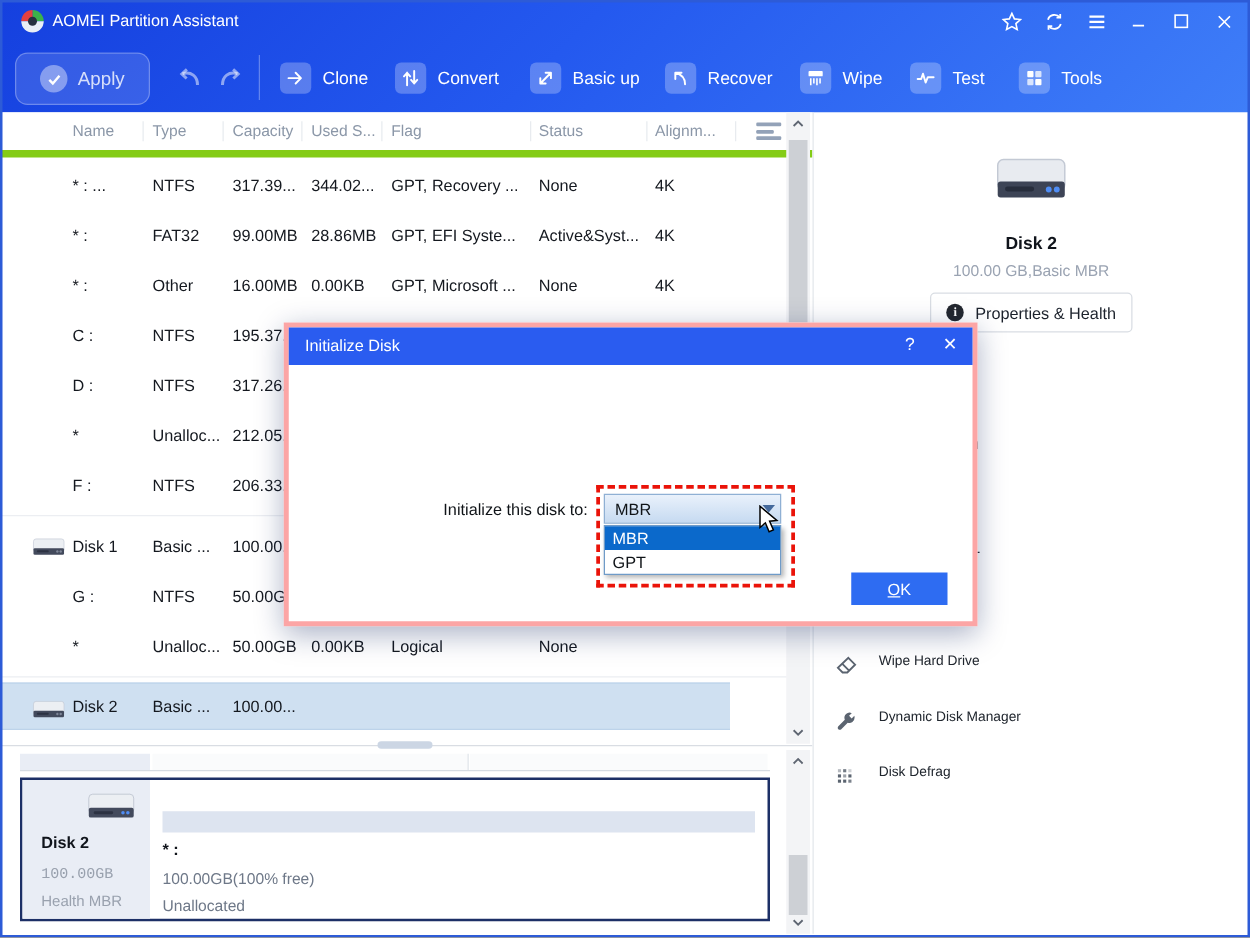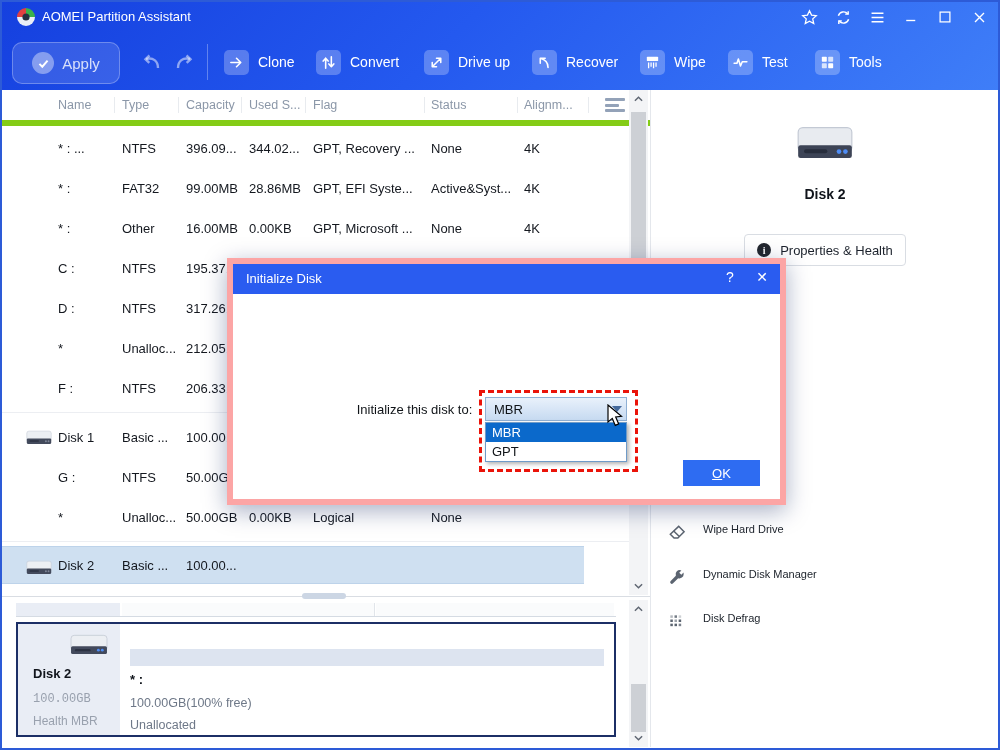--- a/index.html
+++ b/index.html
@@ -84,21 +84,21 @@
              background:#fff;display:flex;align-items:center;justify-content:center;gap:9px;font-size:13px;color:#1c222c;}
   .info-ico{width:14px;height:14px;border-radius:50%;background:#23272e;color:#fff;font-size:10px;font-weight:bold;
             display:flex;align-items:center;justify-content:center;font-family:"Liberation Serif",serif;}
   .frag{position:absolute;font-size:13px;color:#20262e;}
   .partial-circ{position:absolute;left:16px;top:386px;width:24px;height:24px;z-index:1;}
   .sb-item{position:absolute;left:16px;height:24px;display:flex;align-items:flex-start;gap:16px;font-size:11px;color:#20262e;}
   .sb-ico{width:20px;height:20px;}
 
   
   .dialog{position:absolute;left:227px;top:258px;width:547px;height:235px;z-index:50;background:#fff;
-          border:6px solid #fca5a5;box-shadow:0 6px 22px rgba(10,30,90,.35);}
+          border:4px solid #fca5a5;box-shadow:0 6px 22px rgba(10,30,90,.35);}
   .dlg-title{position:absolute;left:0;top:0;width:100%;height:30px;background:#2a5cf0;}
   .dlg-title-text{position:absolute;left:13px;top:7px;color:#fff;font-size:13px;}
   .dlg-help{position:absolute;right:41px;top:5px;color:#fff;font-size:14px;width:18px;text-align:center;}
   .dlg-close{position:absolute;right:9px;top:5px;color:#fff;font-size:14px;width:18px;text-align:center;}
   .dlg-banner{position:absolute;left:0;top:30px;width:100%;height:58px;
               background:linear-gradient(180deg,#2c61f1,#3e82f7);}
   .dlg-banner-ico{position:absolute;left:17px;top:13px;width:32px;height:32px;}
   .dlg-banner-text{position:absolute;left:64px;top:21px;color:#fff;font-size:13.5px;}
   .dlg-label{position:absolute;left:118px;top:138px;width:127px;text-align:center;font-size:13px;color:#101418;}
   .red-dash{position:absolute;left:246px;top:126px;width:153px;height:76px;border:3px dashed #ea1309;z-index:55;}
@@ -200,21 +200,21 @@
               </svg>
             </span>
             <span>Convert</span>
           </div>
           <div class="tbtn" style="left: 424px;">
             <span class="tbico">
               <svg width="17" height="17" viewBox="0 0 24 24" fill="none" stroke="#fff" stroke-width="2.2" stroke-linecap="round" stroke-linejoin="round">
                 <path d="M6 18L18 6M18 6h-6M18 6v6M6 18h6M6 18v-6"></path>
               </svg>
             </span>
-            <span>Drive up</span>
+            <span>Basic up</span>
           </div>
           <div class="tbtn" style="left: 532px;">
             <span class="tbico">
               <svg width="17" height="17" viewBox="0 0 24 24" fill="none" stroke="#fff" stroke-width="2.2" stroke-linecap="round" stroke-linejoin="round">
                 <path d="M6 6h7M6 6v7M6 6c8 2 11 7 11 13"></path>
               </svg>
             </span>
             <span>Recover</span>
           </div>
           <div class="tbtn" style="left: 640px;">
@@ -270,21 +270,21 @@
         <div class="th-div" style="left: 241px;"></div>
         <div class="th-div" style="left: 305px;"></div>
         <div class="th-div" style="left: 424px;"></div>
         <div class="th-div" style="left: 517px;"></div>
         <div class="th-div" style="left: 588px;"></div>
       </div>
     <div class="rows" id="rows">
         <div class="trow">
           <span class="cell c-name">* : ...</span>
           <span class="cell c-type">NTFS</span>
-          <span class="cell c-cap">396.09...</span>
+          <span class="cell c-cap">317.39...</span>
           <span class="cell c-used">344.02...</span>
           <span class="cell c-flag">GPT, Recovery ...</span>
           <span class="cell c-status">None</span>
           <span class="cell c-align">4K</span>
         </div>
         <div class="trow">
           <span class="cell c-name">* :</span>
           <span class="cell c-type">FAT32</span>
           <span class="cell c-cap">99.00MB</span>
           <span class="cell c-used">28.86MB</span>
@@ -425,20 +425,21 @@
 
   <div class="sidebar">
     <svg class="sb-disk" viewBox="0 0 48 34">
       <rect x="1" y="3" width="46" height="21" rx="4" fill="#e8ebf0" stroke="#c3c9d4"></rect>
       <rect x="1" y="18" width="46" height="11" rx="2" fill="#3d4456"></rect>
       <rect x="6" y="21.5" width="20" height="3.4" rx="1.7" fill="#272d3c"></rect>
       <circle cx="36" cy="23.5" r="2" fill="#4f8df5"></circle>
         <circle cx="41.5" cy="23.5" r="2" fill="#4f8df5"></circle>
     </svg>
     <div class="sb-title">Disk 2</div>
+    <div class="sb-sub">100.00 GB,Basic MBR</div>
     <div class="props-btn">
       <span class="info-ico">i</span>
       <span>Properties &amp; Health</span>
     </div>
     <svg class="partial-circ" viewBox="0 0 24 24">
       <circle cx="12" cy="12" r="9" fill="none" stroke="#6b7280" stroke-width="2"></circle>
       </svg>
     <div id="sb-frags">
         <span class="frag" style="left: 125px; top: 257px;">n</span>
         <span class="frag" style="left: 125px; top: 348px;">T</span>

